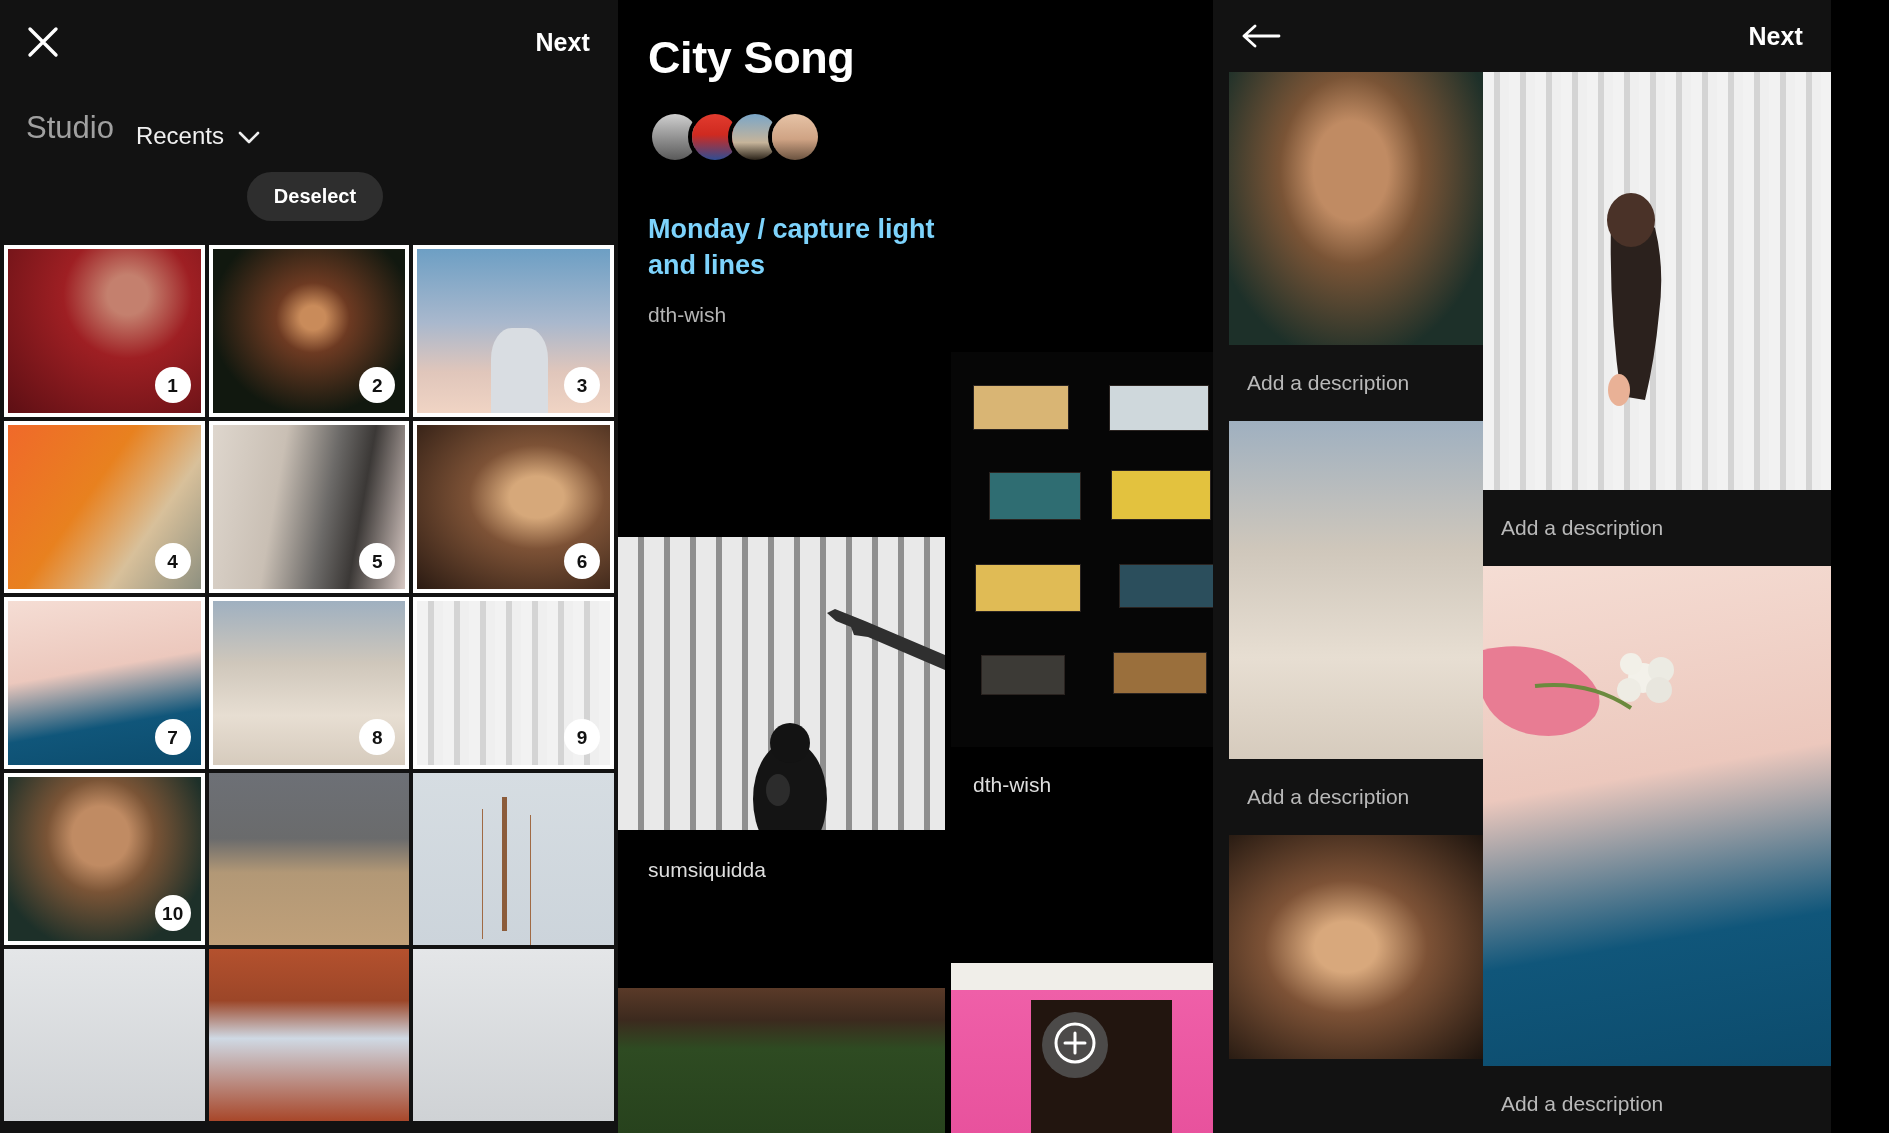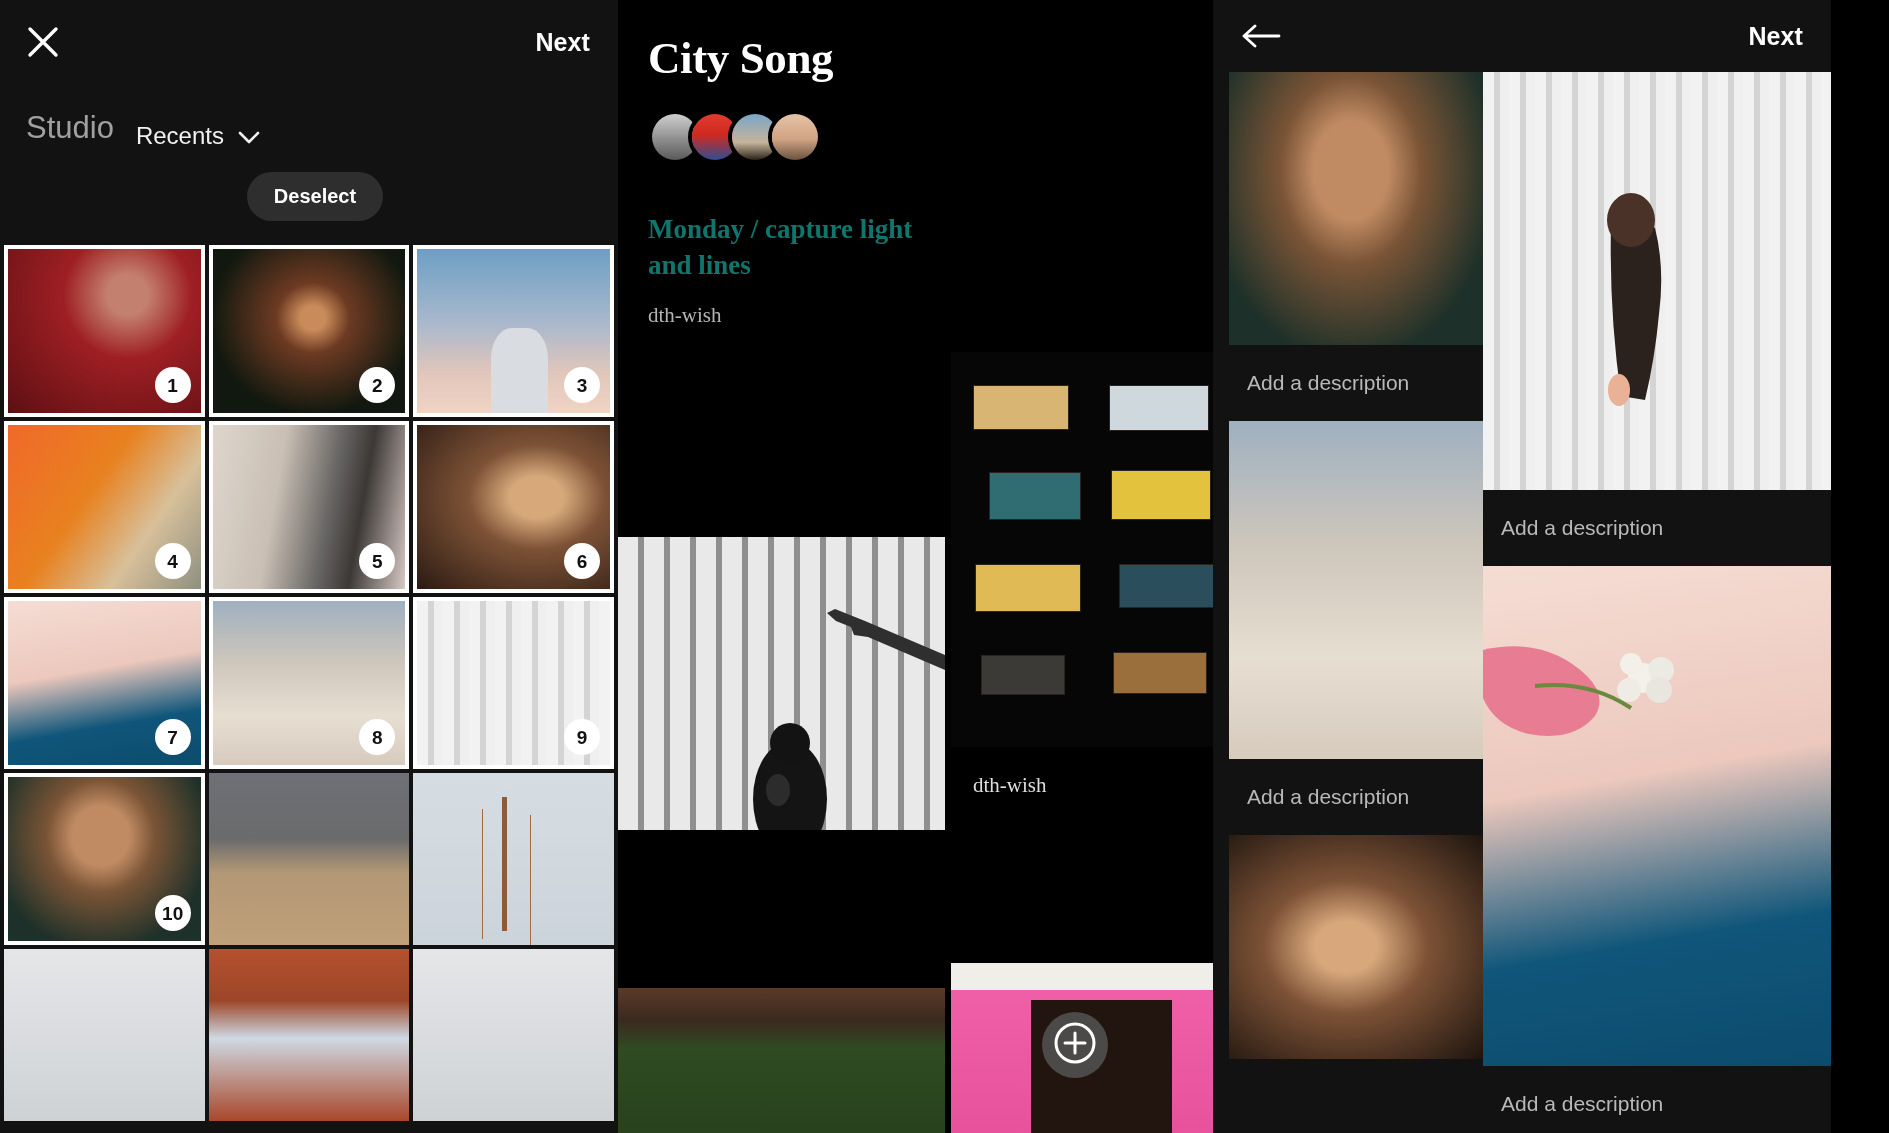--- a/index.html
+++ b/index.html
@@ -73,21 +73,20 @@
     font-size: 19px; font-weight: 600;
     line-height: 1;
   }
 
   
   .panel-mid {
     width: 595px; height: 1133px;
     background: #000;
     position: relative; overflow: hidden;
     flex: none;
-    font-family: Liberation Serif, serif;
   }
   .mid-title {
     color: #fff; font-size: 45px; font-weight: 700;
     padding: 32px 0 0 30px; letter-spacing: -.4px;
   }
   .mid-sub {
     color: #e8e8e8; font-size: 24px; line-height: 1.34;
     padding: 14px 38px 0 30px;
   }
   .avatars { display: flex; padding: 26px 0 0 30px; }
@@ -95,21 +94,21 @@
     width: 54px; height: 54px; border-radius: 50%;
     border: 4px solid #000; margin-left: -14px;
     overflow: hidden; position: relative;
   }
   .avatar:first-child { margin-left: 0; }
 
   .mid-section {
     padding: 48px 0 0 30px;
   }
   .mid-section h3 {
-    color: #0f766e; font-size: 27px; font-weight: 700; line-height: 1.32;
+    color: #7dd3fc; font-size: 27px; font-weight: 700; line-height: 1.32;
     max-width: 300px;
   }
   .mid-author { color: #b4b4b4; font-size: 21px; padding-top: 20px; }
 
   .mid-canvas { position: absolute; left: 0; top: 0; width: 653px; height: 1133px; pointer-events: none; }
   .mid-card { position: absolute; pointer-events: auto; }
   .mid-caption { color: #dedede; font-size: 21px; }
 
   .fab {
     position: absolute; left: 424px; top: 1012px;
@@ -294,20 +293,21 @@
       <div class="mid-card" style="left:0px; top:537px; width:327px;">
         <div style="position:relative;width:327px;height:293px;overflow:hidden;">
           <div class="ph ph-stripes"></div>
           <svg viewBox="0 0 327 293" width="327" height="293" style="position:absolute;inset:0;">
             <path d="M327 118 L247 84 L217 72 L209 76 L218 84 L233 90 L236 98 L250 100 L327 133 Z" fill="#2f2f2f"></path>
             <ellipse cx="172" cy="262" rx="37" ry="58" fill="#141414"></ellipse>
             <circle cx="172" cy="206" r="20" fill="#131313"></circle>
             <ellipse cx="160" cy="253" rx="12" ry="16" fill="#2c2c2c"></ellipse>
           </svg>
         </div>
+        <div class="mid-caption" style="padding:28px 0 0 30px;">sumsiquidda</div>
       </div>
 
       <div class="mid-card" style="left:333px; top:352px; width:320px;">
         <div style="position:relative;width:320px;height:395px;overflow:hidden;">
           <div class="ph ph-windows"></div>
           <div class="win-grid">
             <div class="win" style="left:22px; top:33px;  width:96px; height:45px; background:#d9b574;"></div>
             <div class="win" style="left:158px;top:33px;  width:100px;height:46px; background:#cfd8dc;"></div>
             <div class="win" style="left:38px; top:120px; width:92px; height:48px; background:#2f6d72;"></div>
             <div class="win" style="left:160px;top:118px; width:100px;height:50px; background:#e3c23e;"></div>

